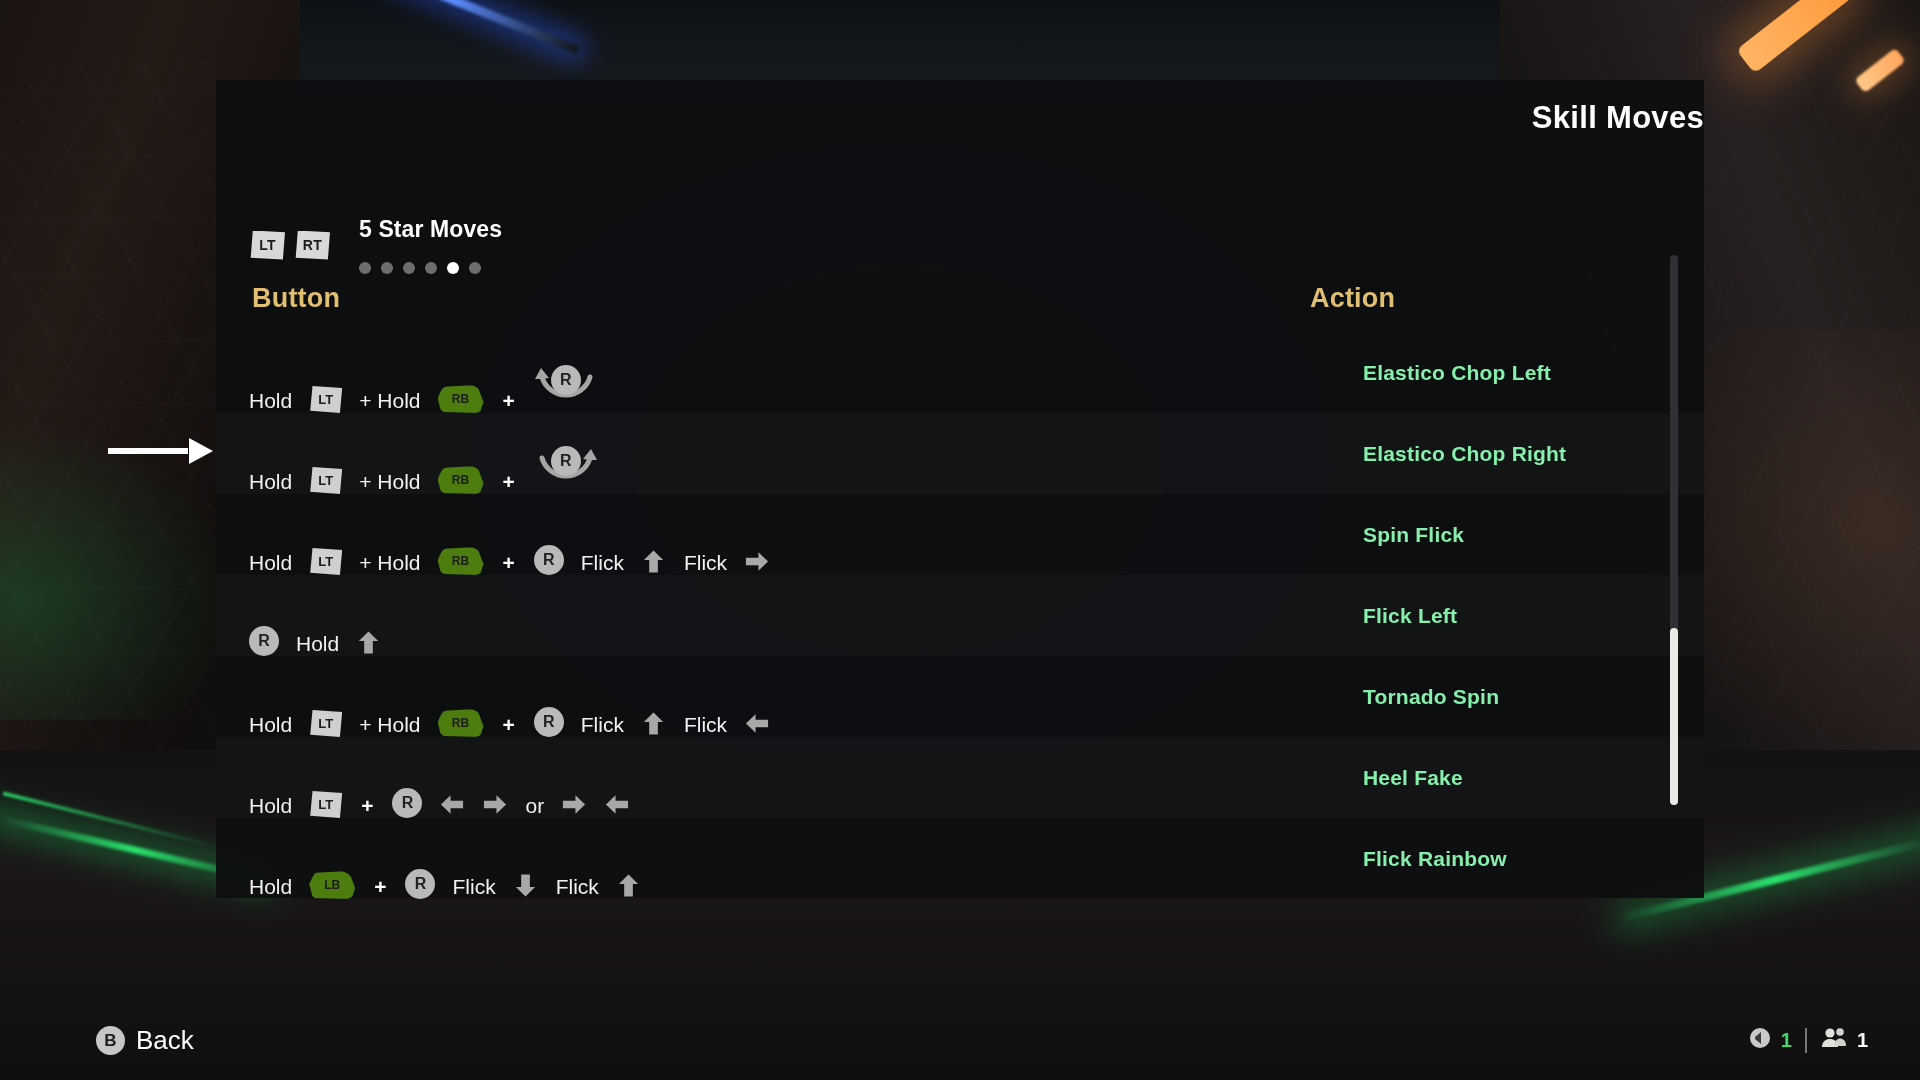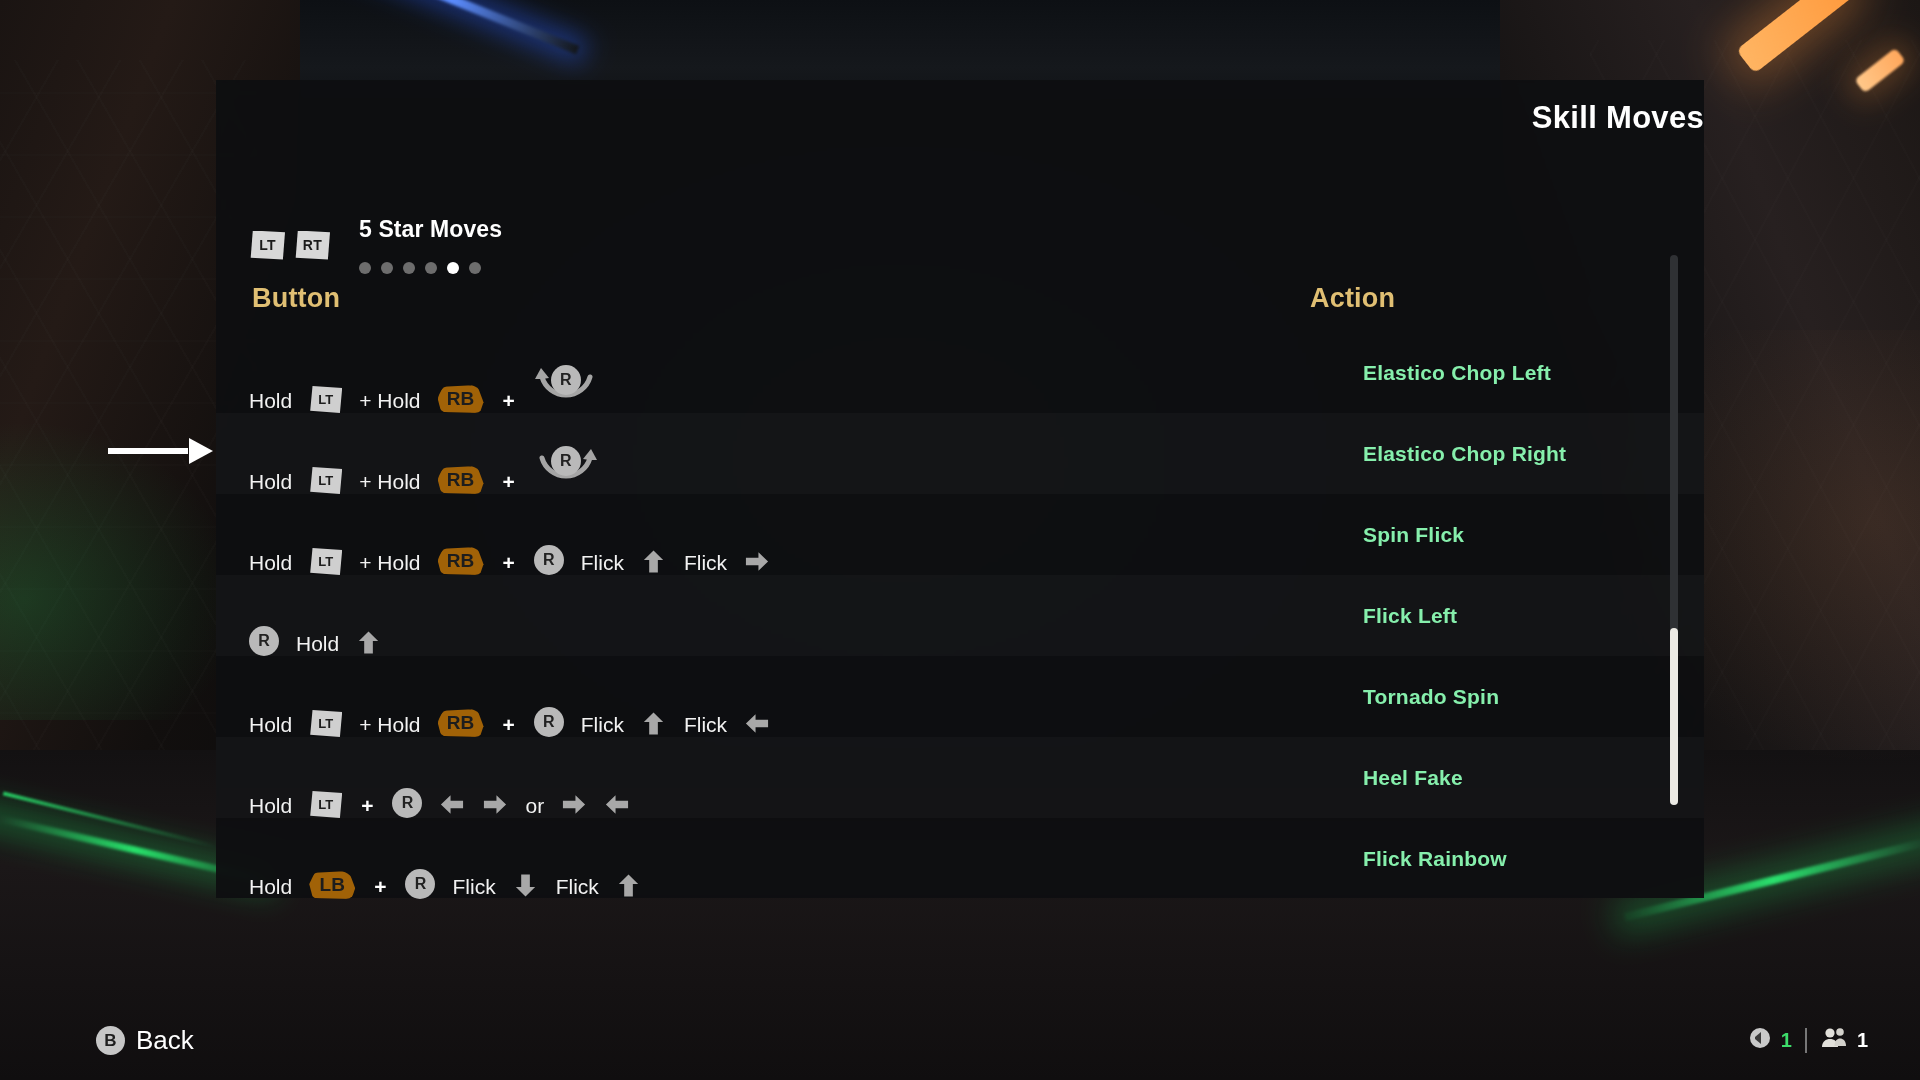--- a/index.html
+++ b/index.html
@@ -146,22 +146,22 @@
   .row-action {
     position:absolute; left:1147px; color:#86efac;
     font-size:21px; font-weight:bold; letter-spacing:.2px;
   }
   .txt { color:#f2f2f2; font-size:21px; font-weight:500; }
   .plus { color:#ffffff; font-size:21px; font-weight:600; padding:0 2px; }
 
   
   .bumper {
     min-width:46px; height:28px; padding:0 7px;
-    background:#a16207; color:#1d1d1d;
-    font-size:19px; font-weight:bold;
+    background:#4d7c0f; color:#1d1d1d;
+    font-size:12px; font-weight:bold;
     display:flex; align-items:center; justify-content:center;
     border-radius:14px 16px 9px 10px;
     clip-path:polygon(12% 6%, 86% 0%, 100% 62%, 92% 100%, 8% 96%, 0% 46%);
   }
   
   .trig {
     width:33px; height:27px; background:#cfcfcf; color:#1d1d1d;
     font-size:13px; font-weight:bold;
     display:flex; align-items:center; justify-content:center;
     clip-path:polygon(10% 0%, 100% 7%, 93% 100%, 3% 92%);

